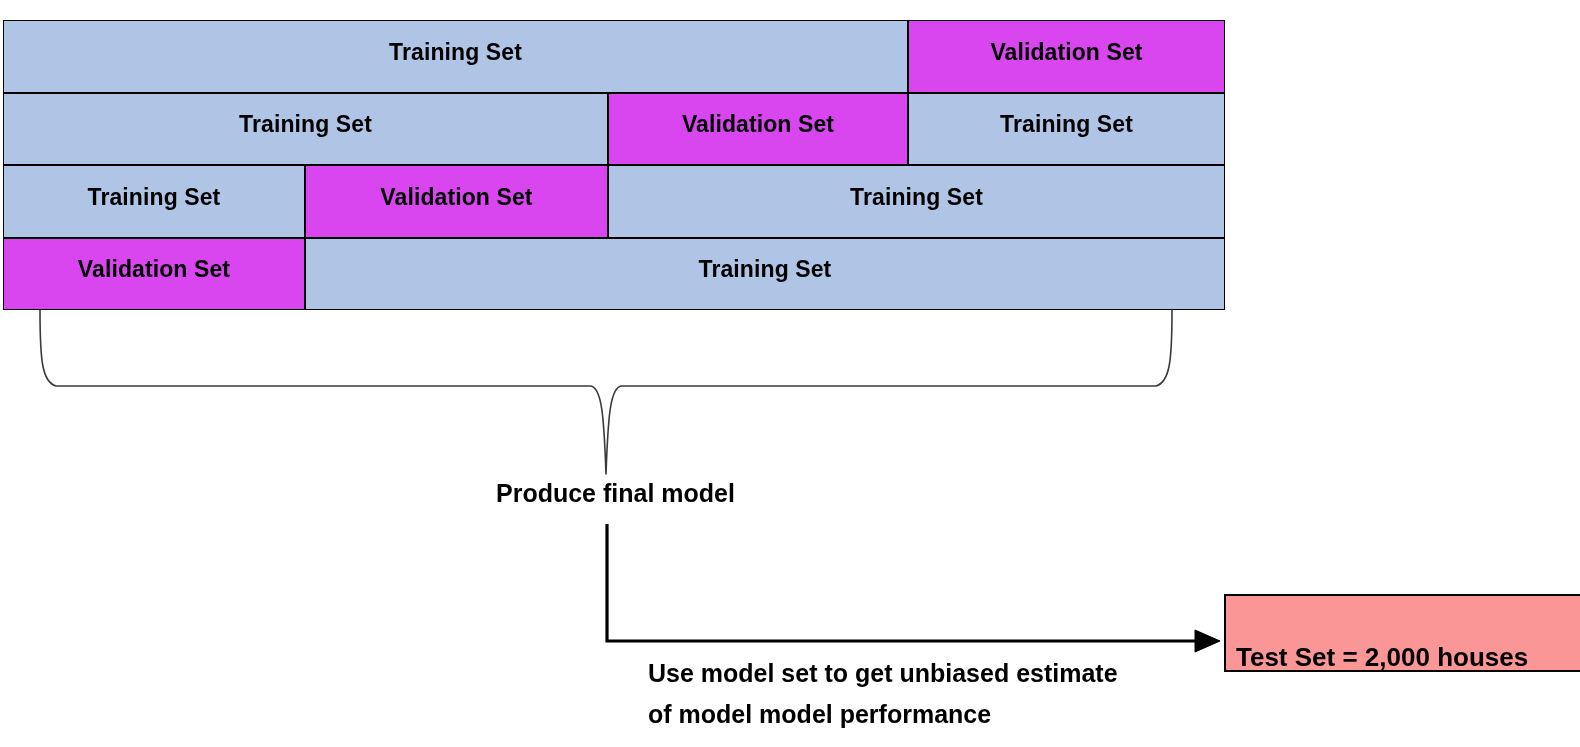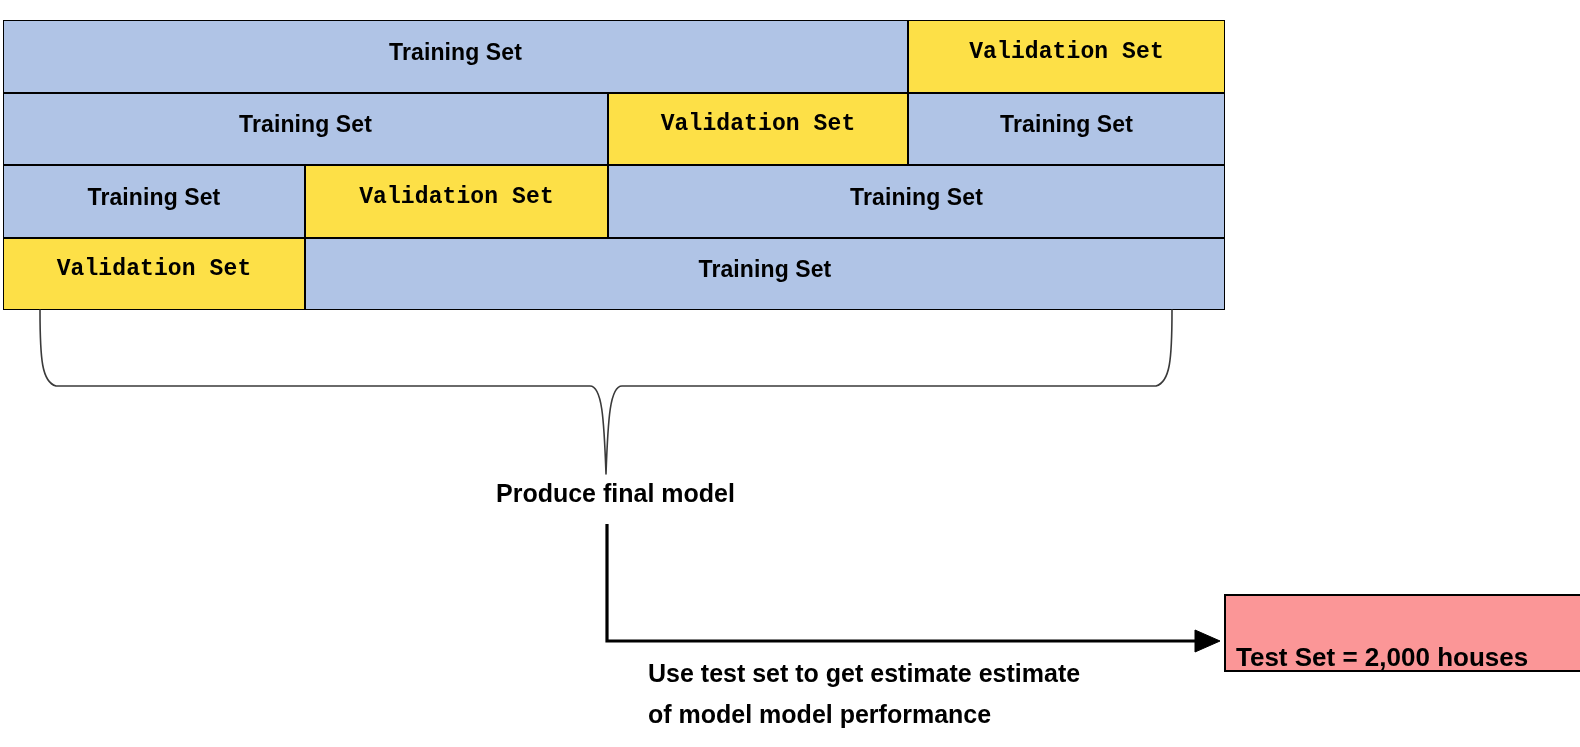--- a/index.html
+++ b/index.html
@@ -51,21 +51,21 @@
   }
   .cv-cell .cv-label {
     font-size: 23px;
     font-weight: bold;
     color: #000000;
     letter-spacing: 0.1px;
     white-space: nowrap;
     line-height: 1;
   }
   .fill-train { background: #b0c4e6; }
-  .fill-valid { background: #fde047; font-family: Liberation Mono, monospace; }
+  .fill-valid { background: #d946ef; }
 
   
   .brace-wrap {
     position: absolute;
     left: 30px;
     top: 308px;
     width: 1150px;
     height: 168px;
   }
 
@@ -193,21 +193,21 @@
   <div class="produce-label">Produce final model</div>
 
   <div class="arrow-wrap">
     <svg width="640" height="135" viewBox="0 0 640 135">
       <path d="M 12 4 L 12 121 L 608 121" fill="none" stroke="#000000" stroke-width="3.2"></path>
       <path d="M 600 110 L 625 121 L 600 132 Z" fill="#000000" stroke="#000000" stroke-width="1"></path>
     </svg>
   </div>
 
   <div class="arrow-caption">
-    <span class="line">Use test set to get estimate estimate</span>
+    <span class="line">Use model set to get unbiased estimate</span>
     <span class="line">of model model performance</span>
   </div>
 
   <div class="test-box">
     <span class="test-label">Test Set = 2,000 houses</span>
   </div>
 
 </div>
 
 </body></html>

